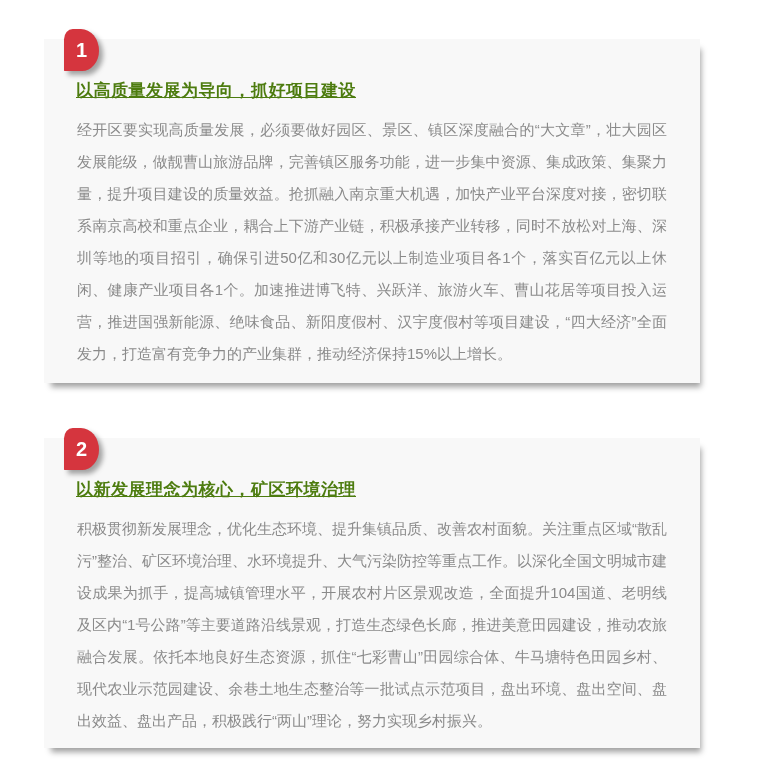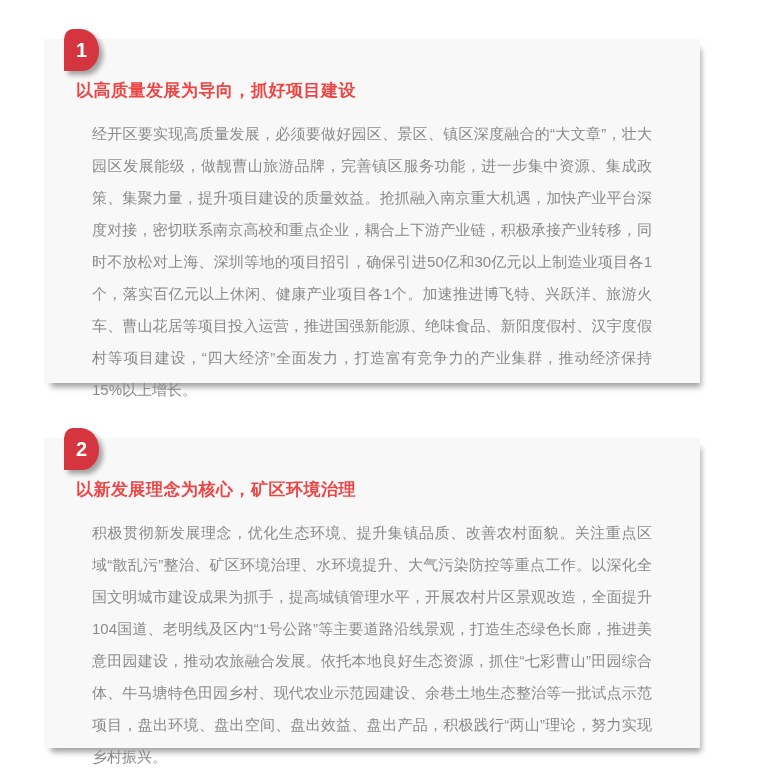--- a/index.html
+++ b/index.html
@@ -41,25 +41,26 @@
     font-weight: bold;
     display: flex;
     align-items: center;
     justify-content: center;
     line-height: 1;
   }
   .section-heading {
     margin: 0 0 12px 0;
     font-size: 17px;
     font-weight: bold;
-    color: #ef4444;
+    color: #4d7c0f;
     letter-spacing: 0.5px;
+    text-decoration: underline;
   }
   .section-body {
-    margin: 16px;
+    margin: 1px;
     font-size: 15px;
     line-height: 32px;
     color: #8a8a8a;
     text-align: justify;
     text-justify: inter-ideograph;
   }
 </style>
 </head>
 <body>
 

